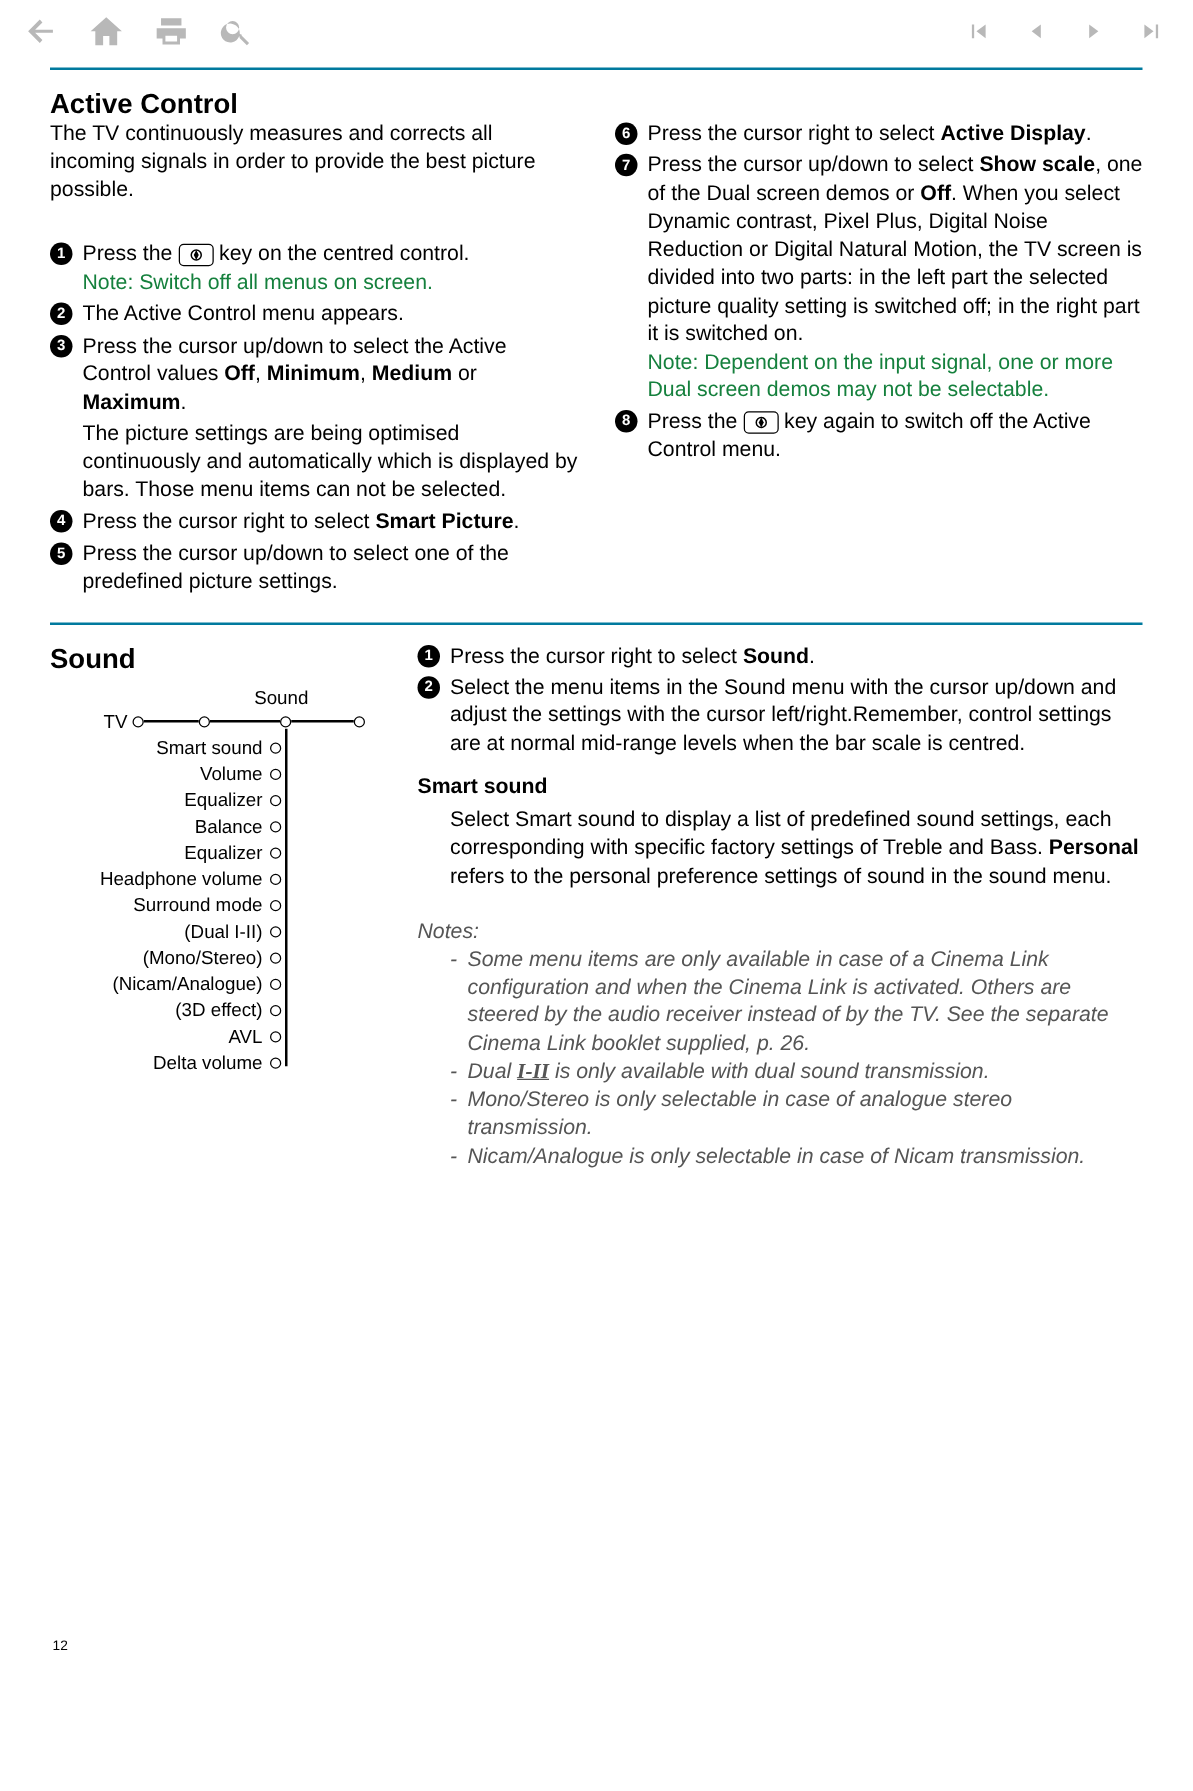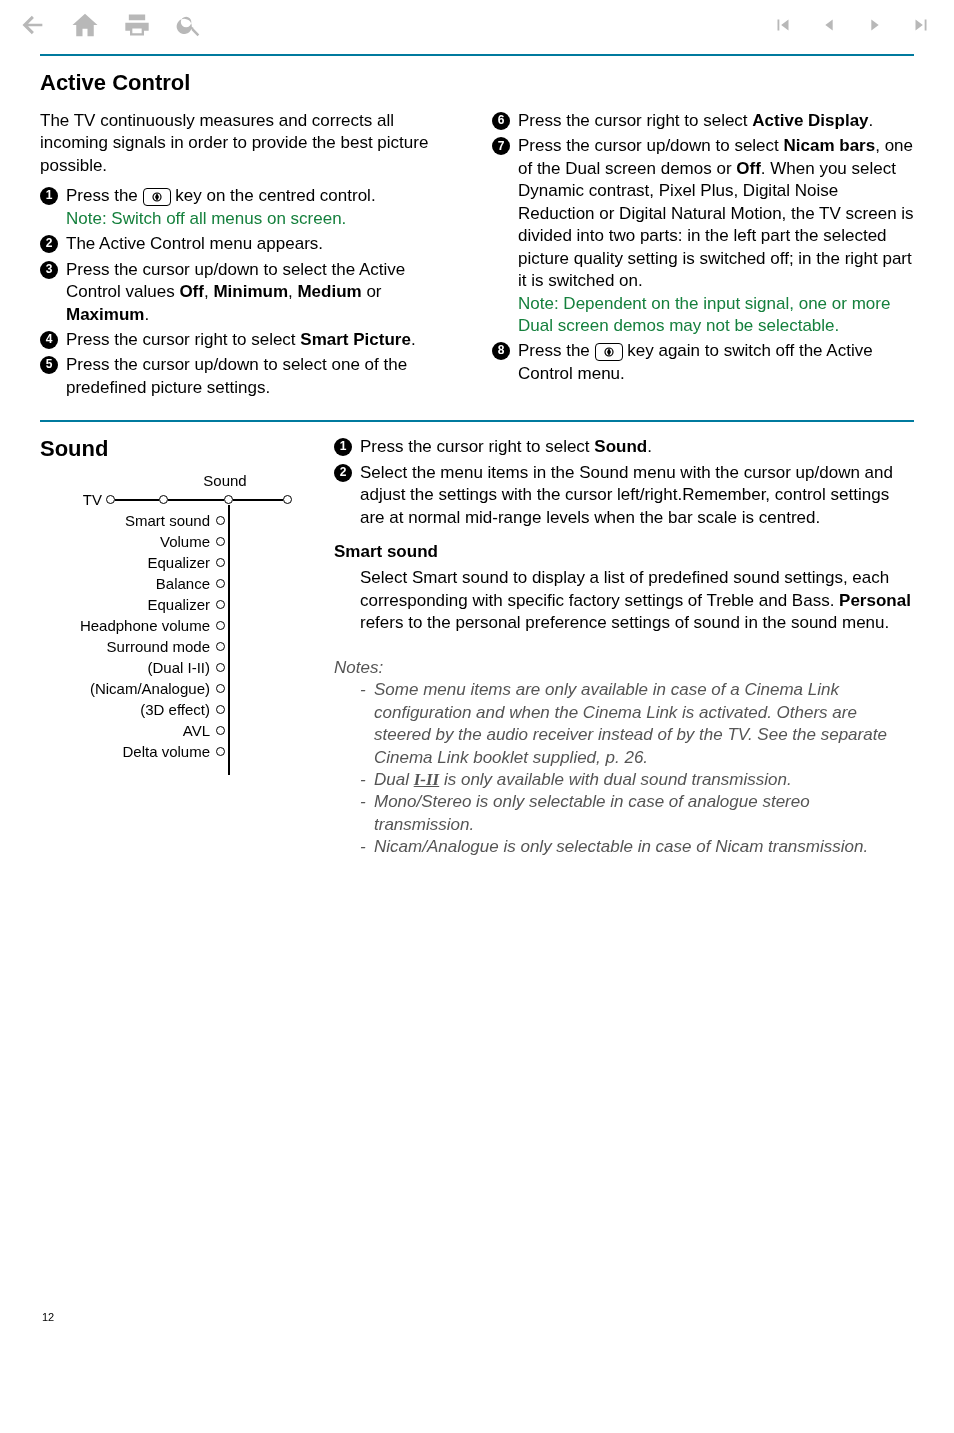--- a/index.html
+++ b/index.html
@@ -28,29 +28,28 @@
     .content {
       padding: 8px 40px 0 40px;
     }
     .hr-top {
       border-bottom: 2px solid #007a9e;
       margin-bottom: 14px;
     }
     h2.section-title {
       font-weight: bold;
       font-size: 22px;
-      margin-bottom: 14px;
       color: #000;
     }
     .two-col {
       display: flex;
       gap: 30px;
     }
     .col { flex: 1; font-size: 17px; line-height: 1.32; }
-    .intro { margin-bottom: 8px; }
+    .intro { margin-bottom: 29px; }
     .step {
       display: flex;
       align-items: flex-start;
       gap: 8px;
       margin-bottom: 3px;
     }
     .step-num {
       flex-shrink: 0;
       width: 18px; height: 18px;
       border-radius: 50%;
@@ -221,20 +220,21 @@
         <span class="step-num">2</span>
         <div class="step-text">The Active Control menu appears.</div>
       </div>
 
       <div class="step">
         <span class="step-num">3</span>
         <div class="step-text">
           <span>Press the cursor up/down to select the Active Control values </span><b>Off</b><span>, </span><b>Minimum</b><span>, </span><b>Medium</b><span> or </span><b>Maximum</b><span>.</span>
         </div>
       </div>
+      <div class="indent">The picture settings are being optimised continuously and automatically which is displayed by bars. Those menu items can not be selected.</div>
 
       <div class="step">
         <span class="step-num">4</span>
         <div class="step-text">
           <span>Press the cursor right to select </span><b>Smart Picture</b><span>.</span>
         </div>
       </div>
 
       <div class="step">
         <span class="step-num">5</span>
@@ -246,21 +246,21 @@
       <div class="step">
         <span class="step-num">6</span>
         <div class="step-text">
           <span>Press the cursor right to select </span><b>Active Display</b><span>.</span>
         </div>
       </div>
 
       <div class="step">
         <span class="step-num">7</span>
         <div class="step-text">
-          <span>Press the cursor up/down to select </span><b>Nicam bars</b><span>, one of the Dual screen demos or </span><b>Off</b><span>. When you select Dynamic contrast, Pixel Plus, Digital Noise Reduction or Digital Natural Motion, the TV screen is divided into two parts: in the left part the selected picture quality setting is switched off; in the right part it is switched on.</span>
+          <span>Press the cursor up/down to select </span><b>Show scale</b><span>, one of the Dual screen demos or </span><b>Off</b><span>. When you select Dynamic contrast, Pixel Plus, Digital Noise Reduction or Digital Natural Motion, the TV screen is divided into two parts: in the left part the selected picture quality setting is switched off; in the right part it is switched on.</span>
           <div class="note-italic">Note: Dependent on the input signal, one or more Dual screen demos may not be selectable.</div>
         </div>
       </div>
 
       <div class="step">
         <span class="step-num">8</span>
         <div class="step-text">
           <span>Press the </span><span class="icon-key">
               <svg width="14" height="12" viewBox="0 0 14 12">
                 <circle cx="7" cy="6" r="4" fill="none" stroke="#000" stroke-width="1.2"></circle>
@@ -319,20 +319,24 @@
             </div>
             <div class="sd-item">
               <div class="sd-item-label">Surround mode</div>
               <div class="sd-item-circle"></div>
             </div>
             <div class="sd-item">
               <div class="sd-item-label">(Dual I-II)</div>
               <div class="sd-item-circle"></div>
             </div>
             <div class="sd-item">
+              <div class="sd-item-label">(Mono/Stereo)</div>
+              <div class="sd-item-circle"></div>
+            </div>
+            <div class="sd-item">
               <div class="sd-item-label">(Nicam/Analogue)</div>
               <div class="sd-item-circle"></div>
             </div>
             <div class="sd-item">
               <div class="sd-item-label">(3D effect)</div>
               <div class="sd-item-circle"></div>
             </div>
             <div class="sd-item">
               <div class="sd-item-label">AVL</div>
               <div class="sd-item-circle"></div>

